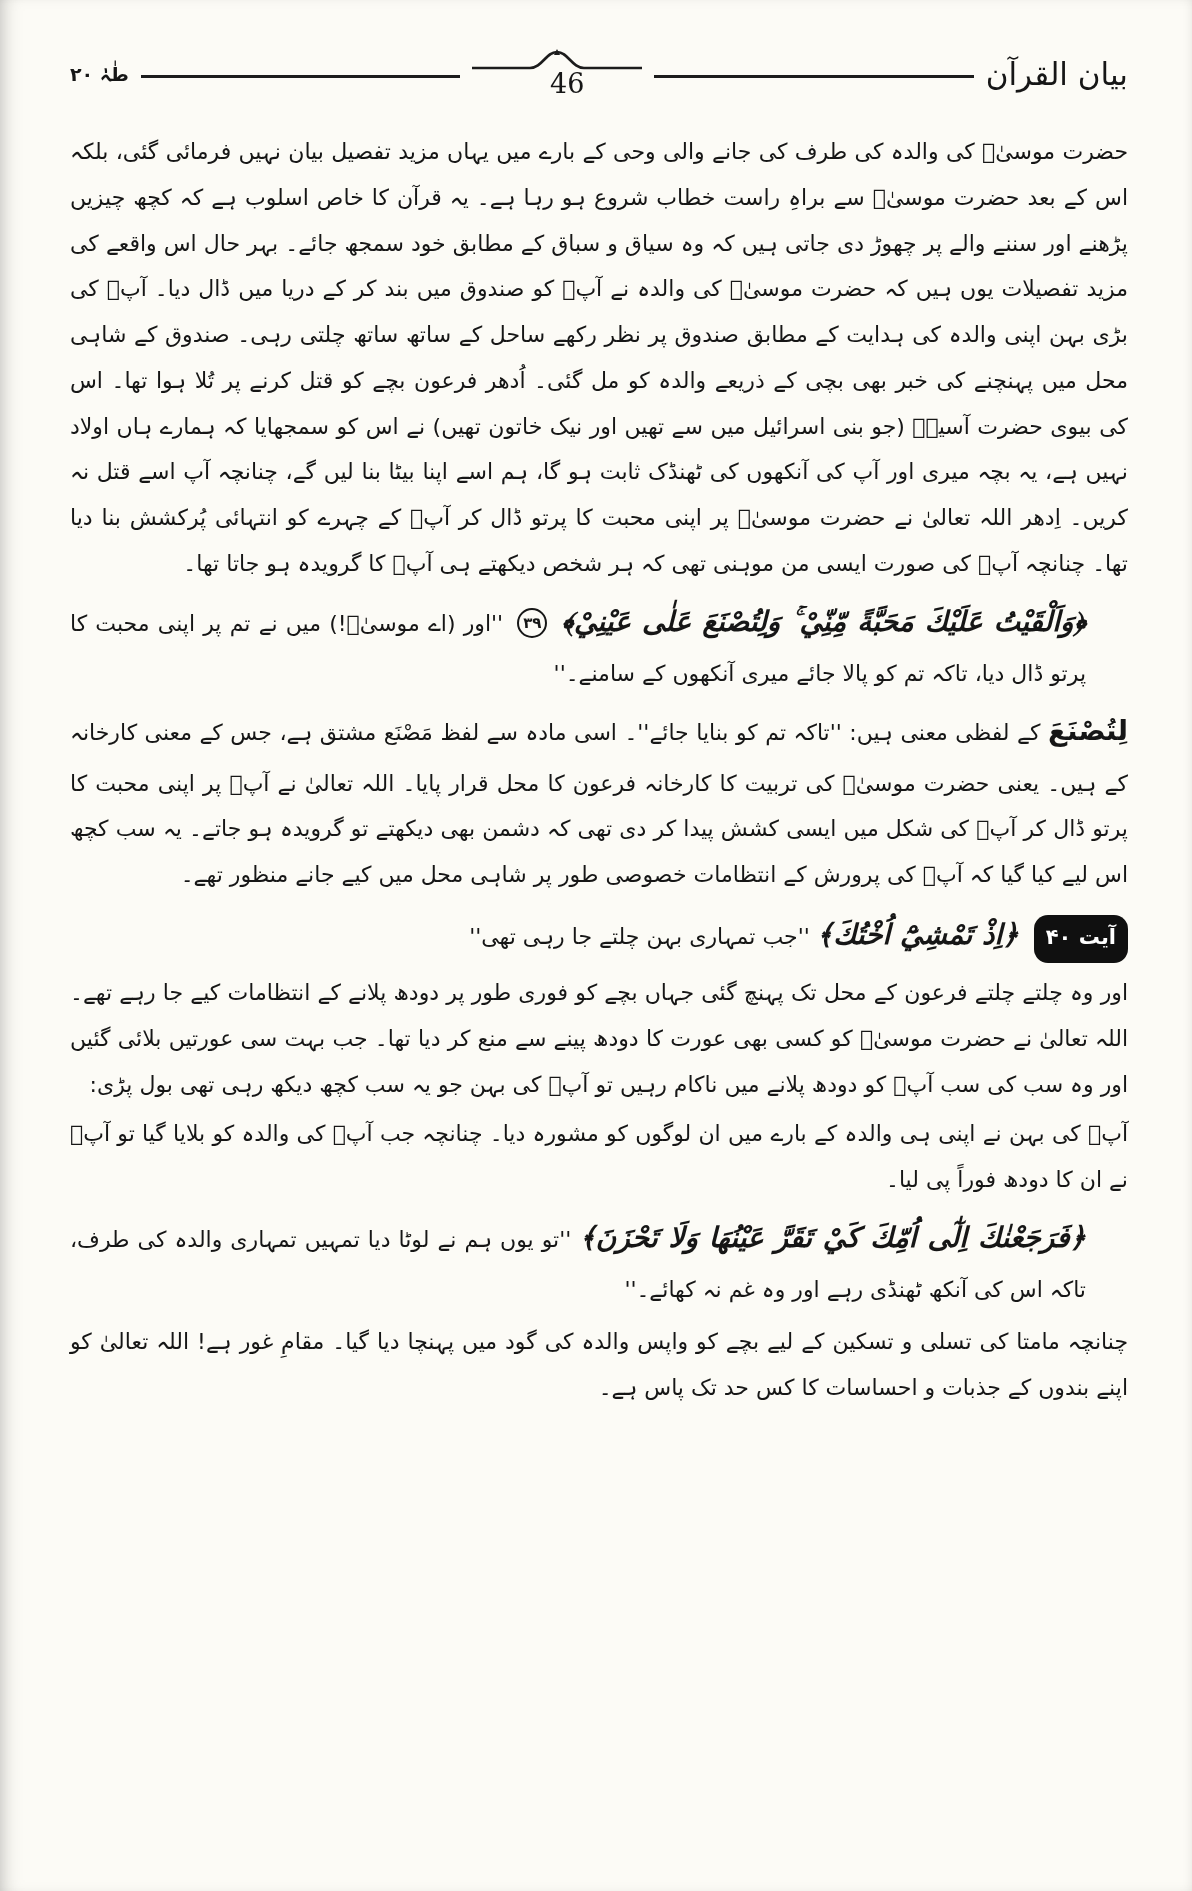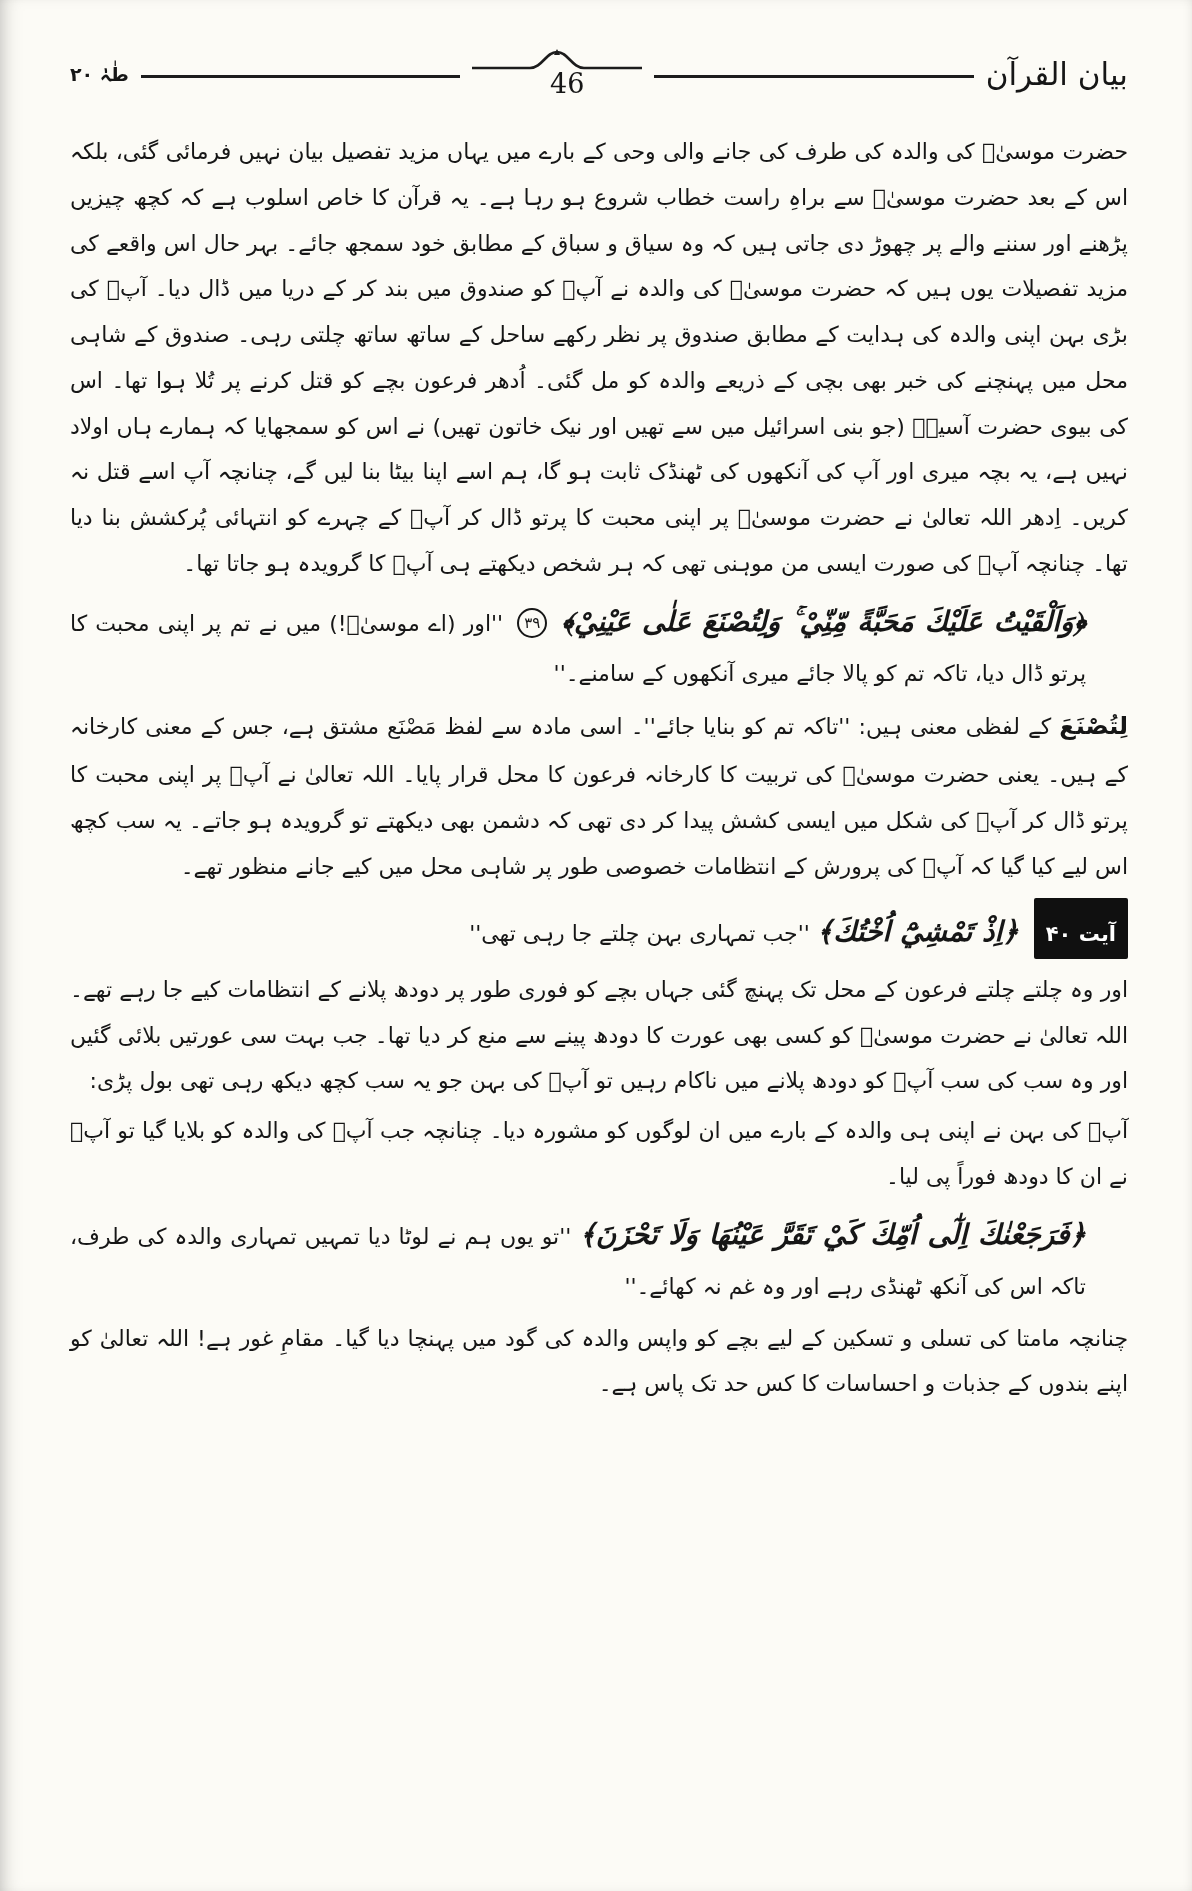--- a/index.html
+++ b/index.html
@@ -66,52 +66,52 @@
     line-height:2.08;
   }
   .para{margin:0 0 4px 0;}
   .arabic{
     font-weight:bold;
     font-size:28px;
     font-style:italic;
   }
   .lead-arabic{
     font-weight:bold;
-    font-size:24px;
+    font-size:28px;
   }
   .verse-line{
     margin:6px 0 6px 0;
     padding-right:42px;
   }
   .translation{
     font-size:22px;
   }
   .ayah-num{
     display:inline-block;
     min-width:30px;
     height:30px;
     line-height:27px;
     border:2.5px solid #161616;
     border-radius:50%;
     text-align:center;
     font-size:15px;
-    font-weight:normal;
+    font-weight:bold;
     vertical-align:3px;
     margin:0 6px;
     box-sizing:border-box;
   }
   .ayah-line{margin:8px 0 6px 0;}
   .ayah-badge{
     display:inline-block;
     background:#101010;
     color:#ffffff;
     font-size:21px;
     font-weight:bold;
-    padding:15px 12px 3px 12px;
-    border-radius:2px;
+    padding:1px 12px 3px 12px;
+    border-radius:14px;
     margin-left:8px;
   }
 </style>
 </head>
 <body>
 
 <div class="page">
 
   <header class="page-header">
     <span class="hdr-title">بیان القرآن</span>

